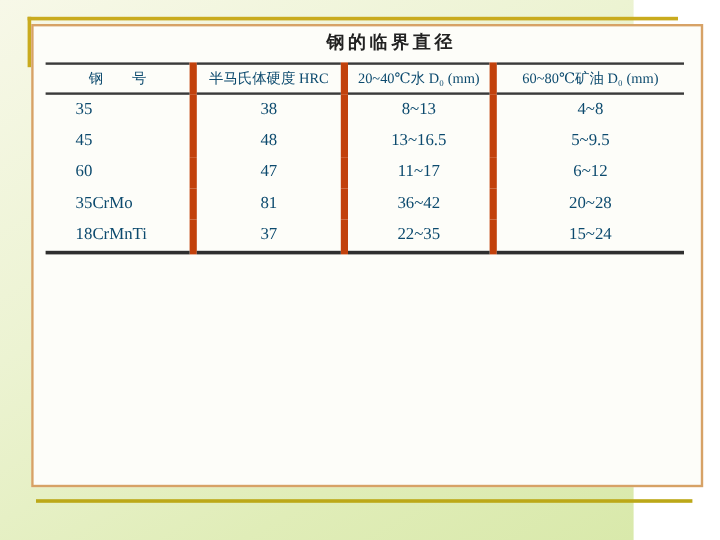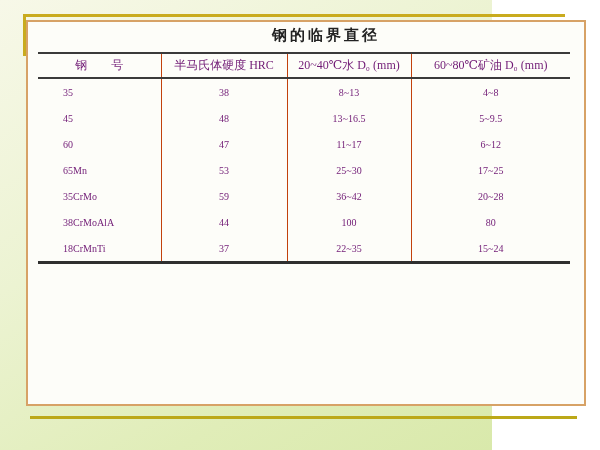--- a/index.html
+++ b/index.html
@@ -4,20 +4,21 @@
 <style>
   html,body{margin:0;padding:0;}
   body{
     width:600px;height:450px;
     font-family:"Liberation Serif","DejaVu Serif",serif;
     overflow:hidden;
   }
   .slide{
     position:relative;width:492px;height:450px;
     background:linear-gradient(150deg,#f7f8e8 0%,#ecf3d2 40%,#e0edb8 75%,#d9e9ab 100%);
+    padding-left:36px;
   }
   .accent-top-line{
     position:absolute;left:23px;top:14px;width:542px;height:3px;
     background:#c9ab1e;
   }
   .accent-left-line{
     position:absolute;left:23px;top:14px;width:3px;height:42px;
     background:#c9ab1e;
   }
   .accent-bottom-line{
@@ -35,44 +36,44 @@
     text-align:center;
     padding-left:40px;box-sizing:border-box;
     font-size:15px;font-weight:bold;letter-spacing:3px;
     color:#222;
   }
   table.data-table{
     position:absolute;left:10px;top:30px;
     width:532px;
     border-collapse:collapse;
     table-layout:fixed;
-    color:#701a75;
+    color:#0c4a6e;
     border-top:2px solid #3a3a3a;
     border-bottom:3px solid #2f2f2f;
   }
   table.data-table th{
     height:21px;
     font-size:12px;font-weight:normal;
     text-align:center;vertical-align:middle;
     border-bottom:2px solid #3a3a3a;
     white-space:nowrap;
     overflow:hidden;
   }
   table.data-table td{
     height:24px;
-    font-size:10px;
+    font-size:14px;
     text-align:center;vertical-align:middle;
     white-space:nowrap;
   }
   table.data-table td.c1{
     text-align:left;padding-left:25px;
   }
   table.data-table th + th,
   table.data-table td + td{
-    border-left:1px solid #c2410c;
+    border-left:6px solid #c2410c;
   }
   .col-grade{width:123px;}
   .col-hrc{width:126px;}
   .col-water{width:124px;}
   .col-oil{width:159px;}
 </style>
 </head>
 <body>
 
 <div class="slide">
@@ -110,36 +111,24 @@
           <td>13~16.5</td>
           <td>5~9.5</td>
         </tr>
         <tr>
           <td class="c1">60</td>
           <td>47</td>
           <td>11~17</td>
           <td>6~12</td>
         </tr>
         <tr>
-          <td class="c1">65Mn</td>
-          <td>53</td>
-          <td>25~30</td>
-          <td>17~25</td>
-        </tr>
-        <tr>
           <td class="c1">35CrMo</td>
-          <td>59</td>
+          <td>81</td>
           <td>36~42</td>
           <td>20~28</td>
-        </tr>
-        <tr>
-          <td class="c1">38CrMoAlA</td>
-          <td>44</td>
-          <td>100</td>
-          <td>80</td>
         </tr>
         <tr>
           <td class="c1">18CrMnTi</td>
           <td>37</td>
           <td>22~35</td>
           <td>15~24</td>
         </tr>
       </tbody>
     </table>
   </div>

